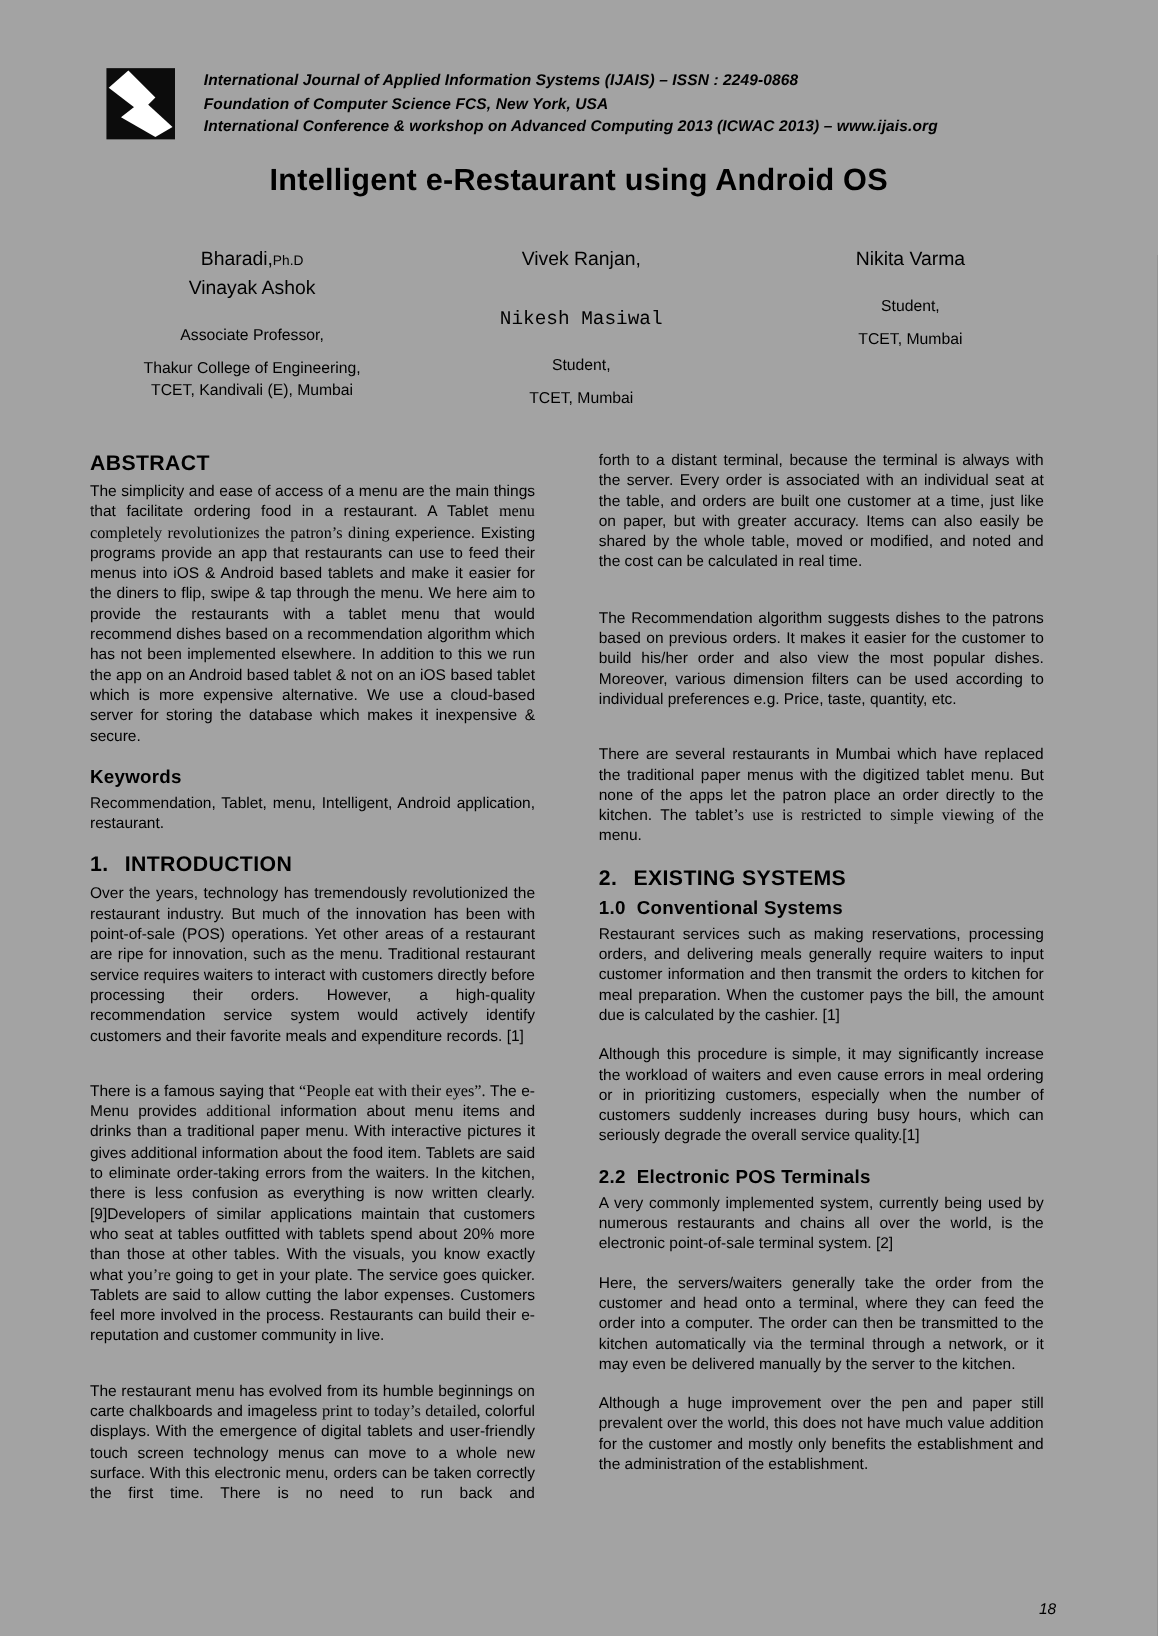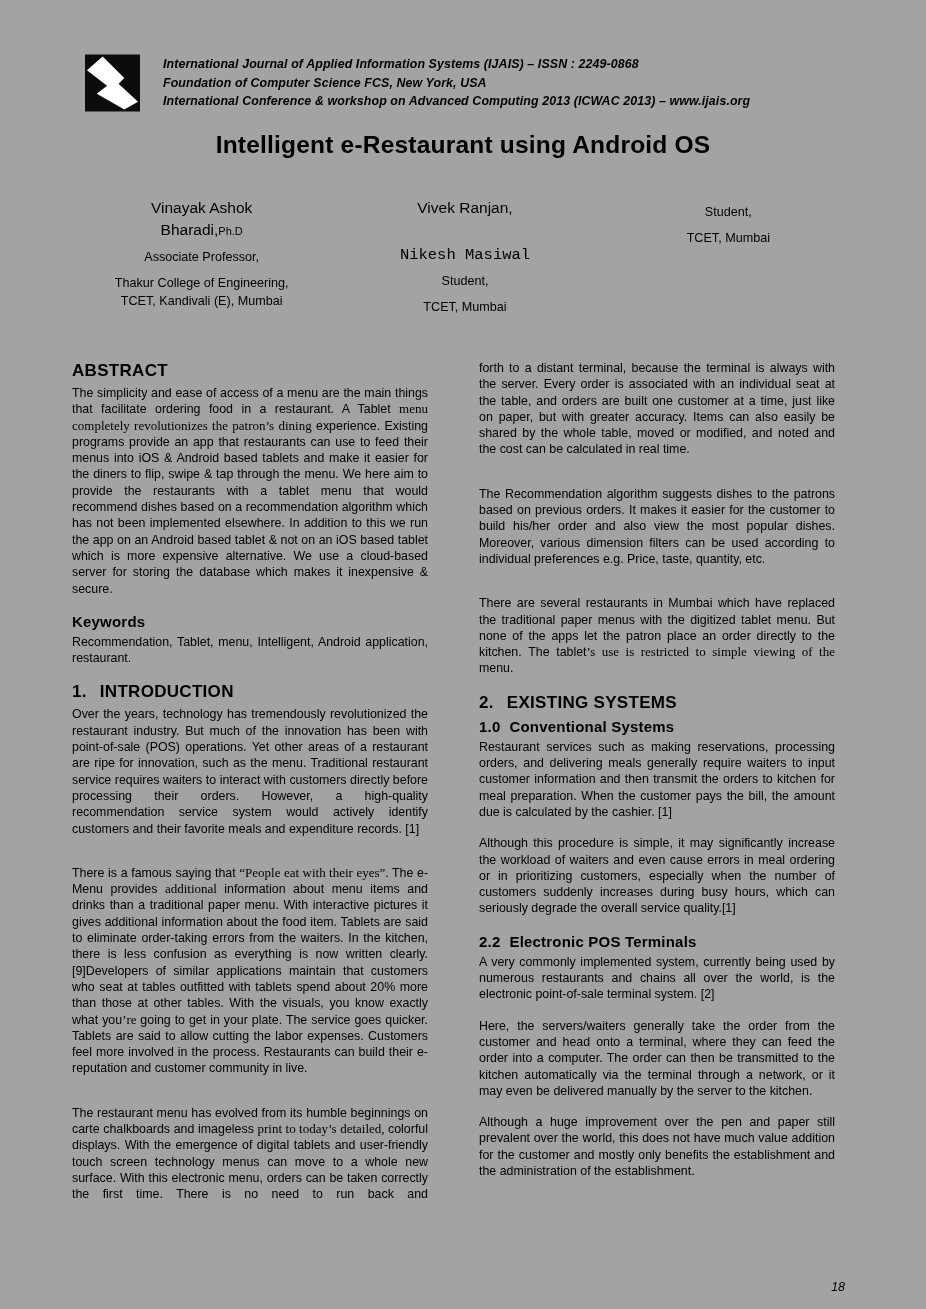--- a/index.html
+++ b/index.html
@@ -24,21 +24,21 @@
     text-align:center;font-size:24.5px;font-weight:bold;letter-spacing:0.2px;
   }
   
   .authors-row{
     position:absolute;left:70px;top:197px;width:790px;
     display:flex;
   }
   .author-col{flex:1 1 0;text-align:center;}
   .al-name{font-size:15.5px;line-height:22px;}
   .al-name-spaced{font-size:15.5px;line-height:22px;margin-top:25px;font-family:Liberation Mono, monospace;}
-  .al-role{font-size:12.6px;margin-top:7px;line-height:17px;}
+  .al-role{font-size:12.6px;margin-top:18px;line-height:17px;}
   .al-affil{font-size:12.6px;margin-top:9px;line-height:17px;}
   .al-affil-cont{font-size:12.6px;line-height:18px;}
   .suffix{font-size:11px;}
   
   .body-cols{
     position:absolute;left:72px;top:360px;width:763px;
     display:flex;gap:51px;
   }
   .col{width:356px;}
   .col p{
@@ -83,33 +83,34 @@
   <div class="header-text">
     <div>International Journal of Applied Information Systems (IJAIS) – ISSN : 2249-0868</div>
     <div>Foundation of Computer Science FCS, New York, USA</div>
     <div>International Conference &amp; workshop on Advanced Computing 2013 (ICWAC 2013) – www.ijais.org</div>
   </div>
 
   <div class="paper-title">Intelligent e-Restaurant using Android OS</div>
 
   <div class="authors-row">
       <div class="author-col">
+        <div class="al-name">Bharadi,<span class="suffix">Ph.D</span></div>
         <div class="al-name">Vinayak Ashok</div>
-        <div class="al-name">Bharadi,<span class="suffix">Ph.D</span></div>
         <div class="al-role">Associate Professor,</div>
         <div class="al-affil">Thakur College of Engineering,</div>
         <div class="al-affil-cont">TCET, Kandivali (E), Mumbai</div>
       </div>
       <div class="author-col">
         <div class="al-name">Vivek Ranjan,</div>
         <div class="al-name-spaced">Nikesh Masiwal</div>
         <div class="al-role">Student,</div>
         <div class="al-affil">TCET, Mumbai</div>
       </div>
       <div class="author-col">
+        <div class="al-name">Nikita Varma</div>
         <div class="al-role">Student,</div>
         <div class="al-affil">TCET, Mumbai</div>
       </div>
     </div>
 
   <div class="body-cols">
     <div class="col col-left">
         <div class="h1"><span>ABSTRACT</span></div>
         <p><span>The simplicity and ease of access of a menu are the main things that facilitate ordering food in a restaurant. A Tablet </span><span class="serif">menu completely revolutionizes the patron’s dining </span><span>experience. Existing programs provide an app that restaurants can use to feed their menus into iOS &amp; Android based tablets and make it easier for the diners to flip, swipe &amp; tap through the menu. We here aim to provide the restaurants with a tablet menu that would recommend dishes based on a recommendation algorithm which has not been implemented elsewhere. In addition to this we run the app on an Android based tablet &amp; not on an iOS based tablet which is more expensive alternative. We use a cloud-based server for storing the database which makes it inexpensive &amp; secure.</span></p>
         <div class="h2"><span>Keywords</span></div>

